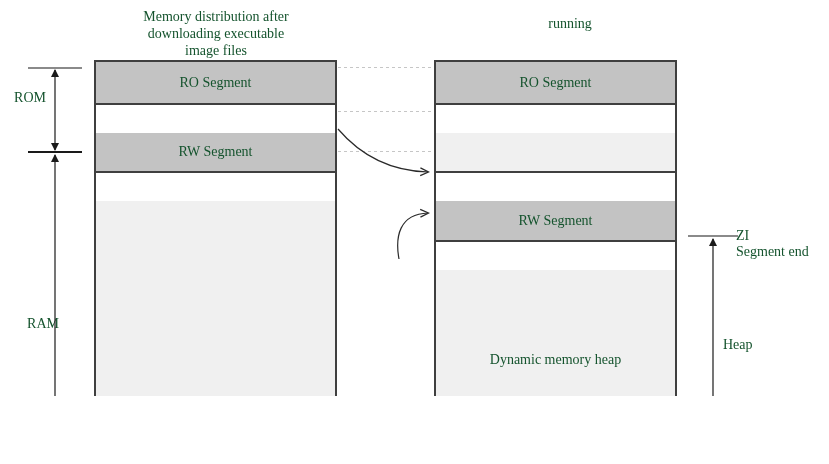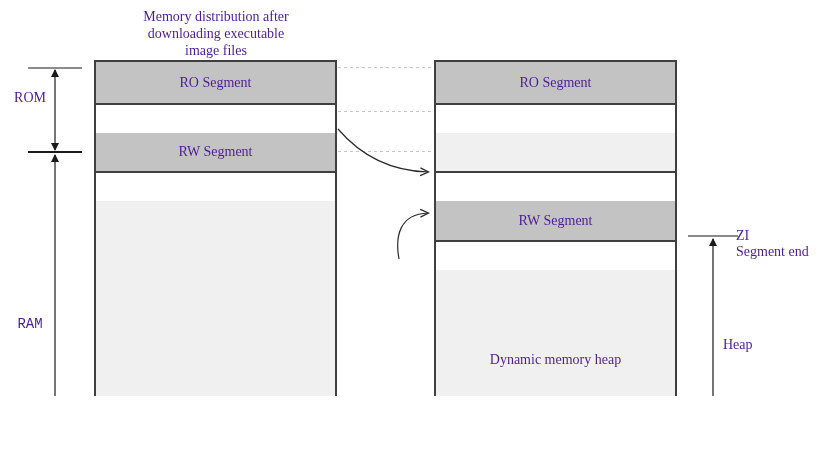--- a/index.html
+++ b/index.html
@@ -10,21 +10,21 @@
     --tick-gray:#8a8a8a;
     --arrow-black:#1a1a1a;
     --background:#ffffff;
   }
   html,body{margin:0;padding:0;background:var(--background);}
   .canvas{
     position:relative;
     width:829px;height:396px;
     background:var(--background);
     font-family:"Liberation Serif","DejaVu Serif",serif;
-    color:#4c1d95;
+    color:#14532d;
     overflow:hidden;
   }
   .title{
     position:absolute;
     text-align:center;
     font-size:14px;
     line-height:17px;
   }
   .title-left{left:96px;top:8px;width:240px;}
   .title-right{left:452px;top:15px;width:236px;}
@@ -47,21 +47,21 @@
   .seg.dark{background:var(--segment-fill);border-bottom:2px solid var(--border);}
   .seg.light{background:var(--area-fill);align-items:center;}
   .seg.light.divided{border-bottom:2px solid var(--border);}
   .seg.fill{flex:1 1 auto;}
   .dim-label{
     position:absolute;
     font-size:14px;
     line-height:16px;
   }
   .rom-label{left:6px;top:90px;width:48px;text-align:center;}
-  .ram-label{left:6px;top:316px;width:48px;text-align:center;font-family:Liberation Mono, monospace;}
+  .ram-label{left:19px;top:316px;width:48px;text-align:center;}
   .heap-label{left:723px;top:337px;width:48px;}
   .zi-end-label{left:736px;top:228px;width:90px;text-align:left;}
   svg.overlay{
     position:absolute;left:0;top:0;
     pointer-events:none;
   }
   .tickg{stroke:var(--tick-gray);stroke-width:2;}
   .tickb{stroke:var(--arrow-black);stroke-width:2;}
   .dim{stroke:var(--arrow-black);stroke-width:1.2;}
   .dash{stroke:var(--dashed-connector);stroke-width:1.2;stroke-dasharray:3 3;}
@@ -71,20 +71,21 @@
 <body>
 
 <div class="canvas">
 
   <div class="title title-left">
     <div>Memory distribution after</div>
     <div>downloading executable</div>
     <div>image files</div>
   </div>
   <div class="title title-right">
+    <div>running</div>
   </div>
 
   <div class="membox box-left">
     <div class="seg dark" style="height:43px;">
       <span>RO Segment</span>
     </div>
     <div class="seg dark" style="height:40px;">
       <span>RW Segment</span>
     </div>
     <div class="seg light fill"></div>

